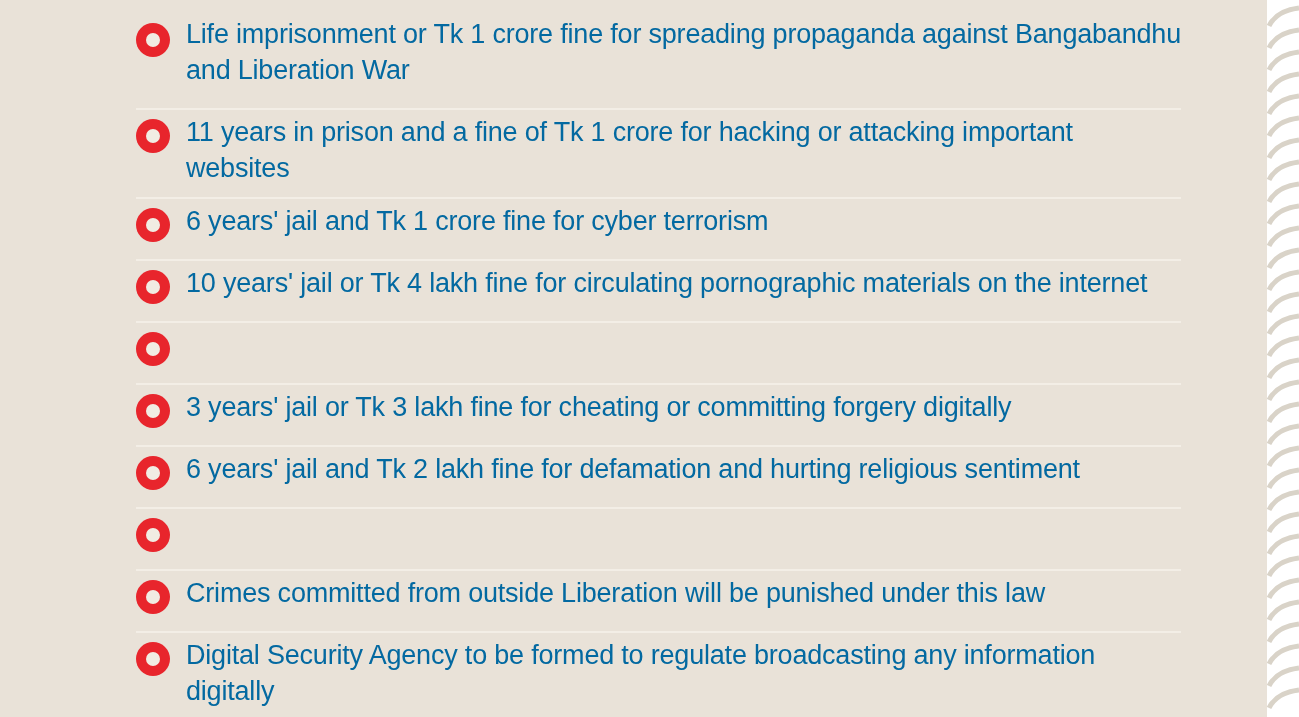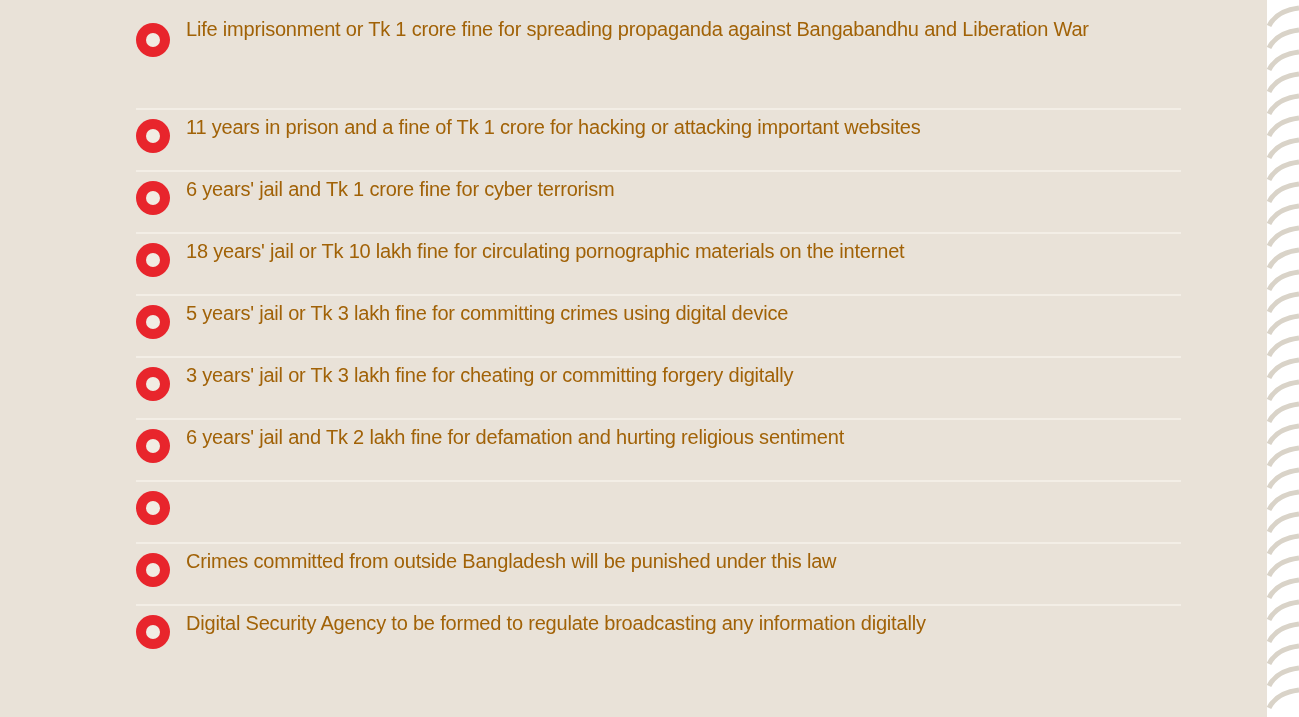--- a/index.html
+++ b/index.html
@@ -85,22 +85,22 @@
     left: 10px;
     top: 10px;
     width: 14px;
     height: 14px;
     border-radius: 50%;
     background: #f1ece3;
   }
 
   .row-text {
     flex: 1 1 auto;
-    color: #a16207;
-    font-size: 20px;
+    color: #0369a1;
+    font-size: 27px;
     line-height: 1.35;
     padding-top: 4px;
     padding-bottom: 10px;
     letter-spacing: -0.2px;
     font-stretch: condensed;
   }
 
   
   .row.tall {
     min-height: 96px;
@@ -138,29 +138,28 @@
           <span class="hole"></span>
       </span>
       <span class="row-text">6 years' jail and Tk 1 crore fine for cyber terrorism</span>
     </div>
 
     <div class="row">
       <span class="bullet">
         <span class="ring"></span>
           <span class="hole"></span>
       </span>
-      <span class="row-text">18 years' jail or Tk 10 lakh fine for circulating pornographic materials on the internet</span>
-    </div>
-
-    <div class="row">
-      <span class="bullet">
-        <span class="ring"></span>
-          <span class="hole"></span>
-      </span>
-      <span class="row-text">5 years' jail or Tk 3 lakh fine for committing crimes using digital device</span>
+      <span class="row-text">10 years' jail or Tk 4 lakh fine for circulating pornographic materials on the internet</span>
+    </div>
+
+    <div class="row">
+      <span class="bullet">
+        <span class="ring"></span>
+          <span class="hole"></span>
+      </span>
     </div>
 
     <div class="row">
       <span class="bullet">
         <span class="ring"></span>
           <span class="hole"></span>
       </span>
       <span class="row-text">3 years' jail or Tk 3 lakh fine for cheating or committing forgery digitally</span>
     </div>
 
@@ -177,21 +176,21 @@
         <span class="ring"></span>
           <span class="hole"></span>
       </span>
     </div>
 
     <div class="row">
       <span class="bullet">
         <span class="ring"></span>
           <span class="hole"></span>
       </span>
-      <span class="row-text">Crimes committed from outside Bangladesh will be punished under this law</span>
+      <span class="row-text">Crimes committed from outside Liberation will be punished under this law</span>
     </div>
 
     <div class="row">
       <span class="bullet">
         <span class="ring"></span>
           <span class="hole"></span>
       </span>
       <span class="row-text">Digital Security Agency to be formed to regulate broadcasting any information digitally</span>
     </div>
 

